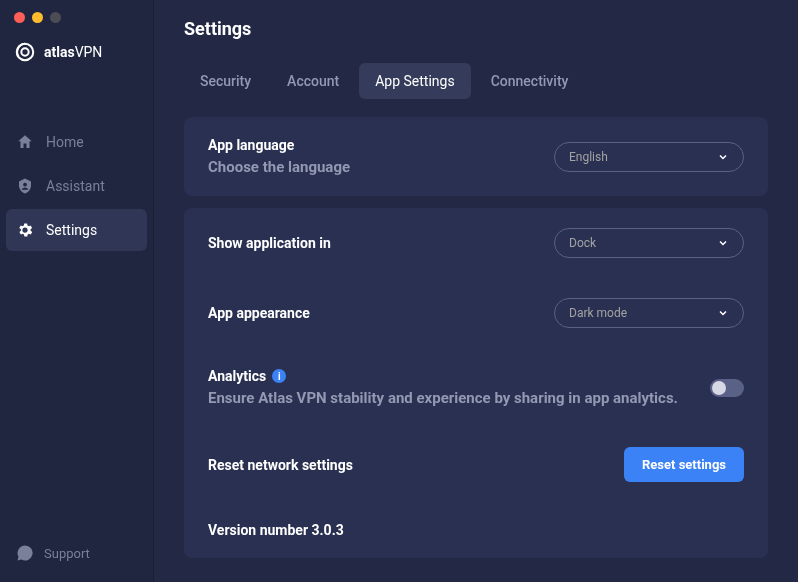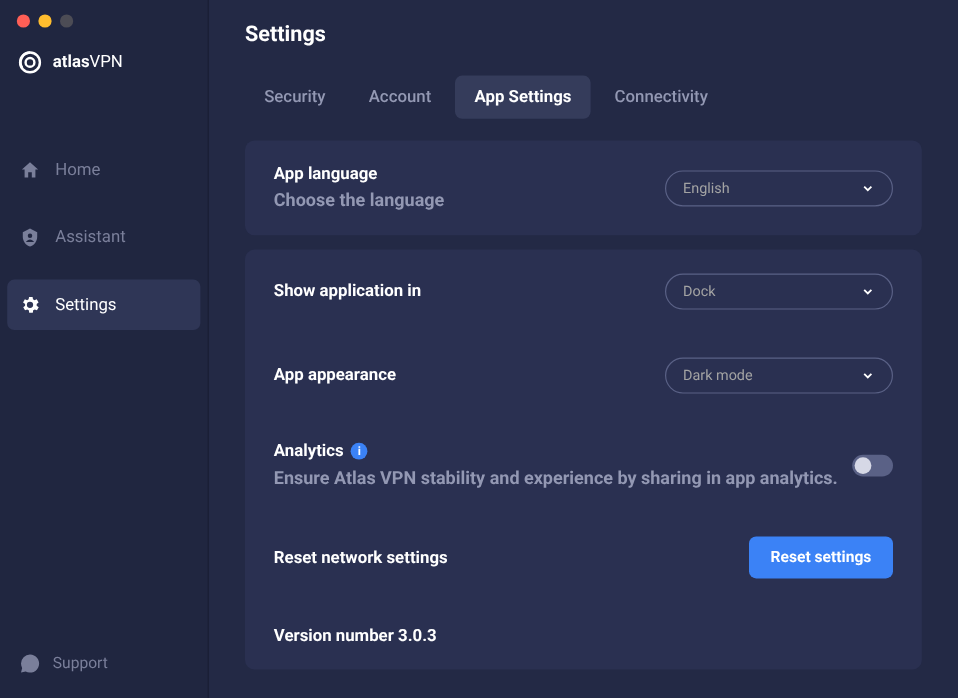--- a/index.html
+++ b/index.html
@@ -9,21 +9,21 @@
       font-family: -apple-system, BlinkMacSystemFont, 'Segoe UI', Roboto, sans-serif;
     }
     body {
       width: 798px;
       height: 582px;
       display: flex;
       background: #232945;
       overflow: hidden;
     }
     .sidebar {
-      width: 174px;
+      width: 154px;
       background: #202640;
       display: flex;
       flex-direction: column;
       padding-top: 12px;
       border-right: 1px solid #1a1f35;
     }
     .traffic-lights {
       display: flex;
       gap: 7px;
       padding-left: 14px;
@@ -48,21 +48,21 @@
       color: #fff;
       font-weight: 700;
       font-size: 14px;
     }
     .logo-text .thin {
       font-weight: 400;
     }
     .nav {
       display: flex;
       flex-direction: column;
-      gap: 14px;
+      gap: 2px;
       padding: 0 6px;
     }
     .nav-item {
       display: flex;
       align-items: center;
       gap: 12px;
       padding: 12px 10px;
       color: #7a7f9a;
       font-size: 14px;
       border-radius: 6px;
@@ -106,21 +106,21 @@
       padding: 10px 16px;
       color: #9398b3;
       font-size: 14px;
       font-weight: 500;
       cursor: pointer;
       border-radius: 6px;
     }
     .tab.active {
       background: #353c5b;
       color: #fff;
-      font-weight: 700;
+      font-weight: 400;
     }
     .card {
       background: #2a3051;
       border-radius: 8px;
       padding: 0 24px;
       margin-bottom: 12px;
     }
     .row {
       display: flex;
       align-items: center;

